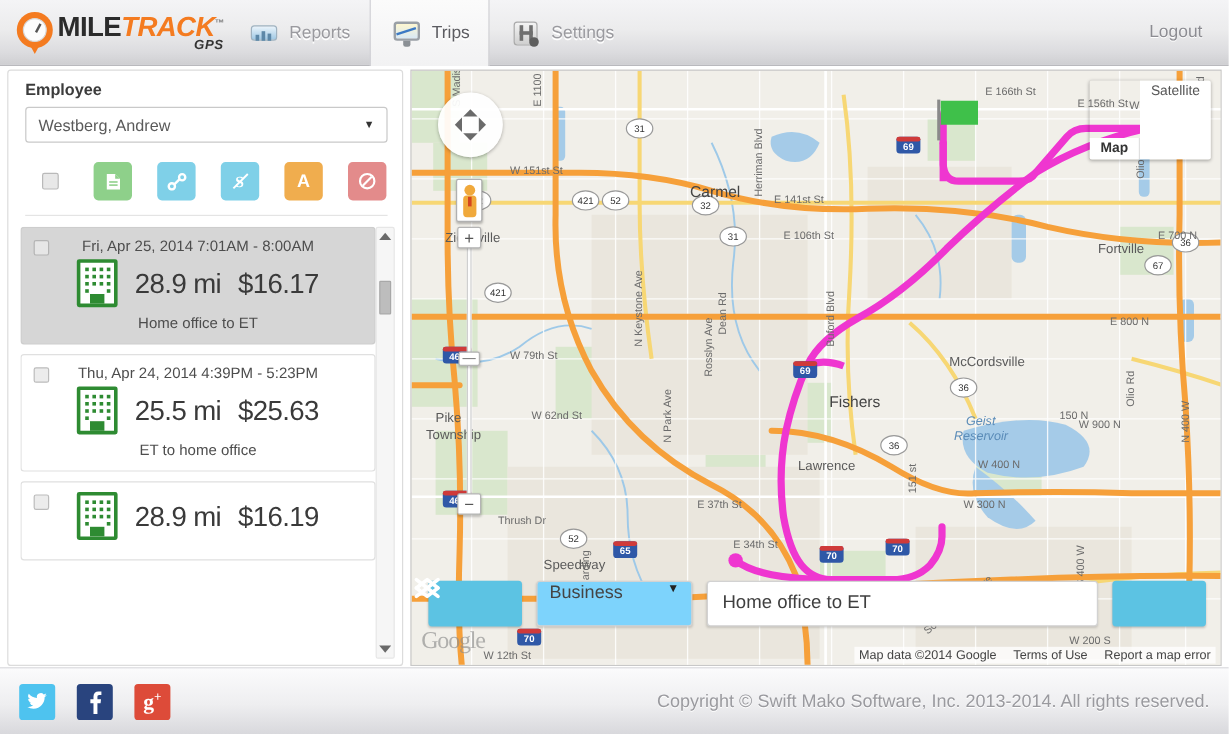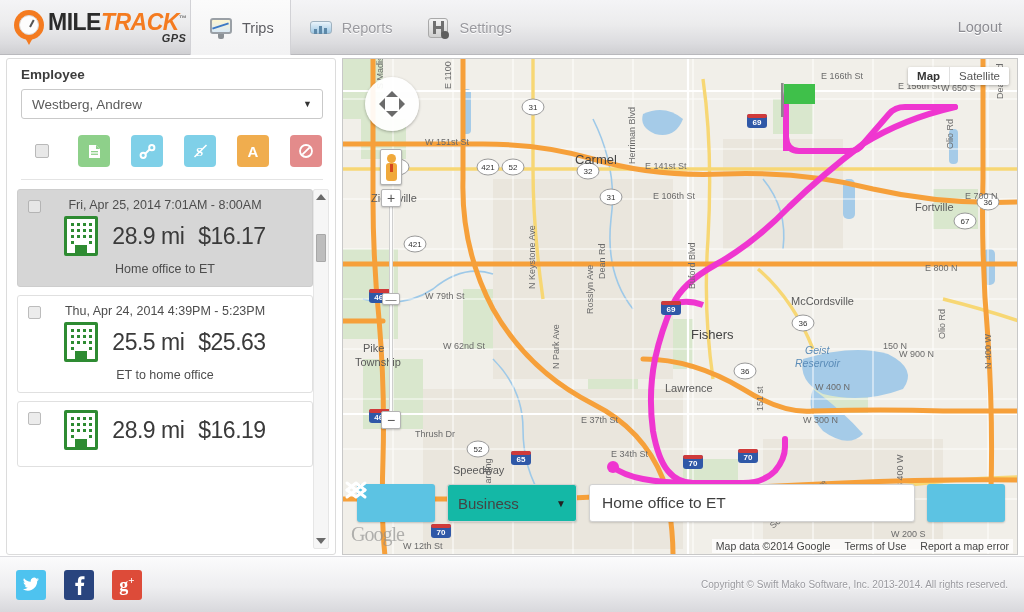--- a/index.html
+++ b/index.html
@@ -258,21 +258,21 @@
   }
 
   .maptype {
     position: absolute; right: 8px; top: 8px; display: flex;
     box-shadow: 0 1px 3px rgba(0,0,0,0.3); border-radius: 2px; overflow: hidden;
   }
   .maptype div {
     background: #fff; padding: 3px 9px; font-size: 11.5px; color: #555; cursor: pointer;
     border-right: 1px solid #e0e0e0;
   }
-  .maptype div.on { font-weight: bold; color: #333; }
+  .maptype div.on { font-weight: bold; color: #333; margin-top: 48px; }
   .maptype div:last-child { border-right: 0; }
 
   .gmlogo {
     position: absolute; left: 8px; bottom: 8px; font-size: 20px; color: #8d8d8d;
     font-family: "Liberation Serif", serif; opacity: 0.65; letter-spacing: -1px;
   }
   .attrib {
     position: absolute; right: 4px; bottom: 1px; display: flex; gap: 14px;
     font-size: 10.5px; color: #444; background: rgba(255,255,255,0.75); padding: 1px 4px;
   }
@@ -284,22 +284,22 @@
     position: absolute; left: 0; bottom: 28px; width: 676px; height: 46px;
     display: flex; align-items: center; padding: 0 14px; gap: 12px;
   }
   .chev {
     width: 78px; height: 38px; background: #5cc3e3; border-radius: 3px; cursor: pointer;
     display: flex; align-items: center; justify-content: center;
     box-shadow: 0 1px 2px rgba(0,0,0,0.2);
   }
   .chev svg { display: block; }
   .cat-select {
-    width: 130px; height: 38px; background: #14b8a6; border: 1px solid #d2d2d2; border-radius: 3px;
-    display: flex; align-items: center; padding: 0 10px; cursor: pointer;
+    width: 130px; height: 38px; background: #7dd3fc; border: 1px solid #d2d2d2; border-radius: 3px;
+    display: flex; padding: 0 10px; cursor: pointer;
     box-shadow: 0 1px 2px rgba(0,0,0,0.15);
   }
   .cat-select .v { font-size: 15px; color: #444; }
   .cat-select .c { margin-left: auto; font-size: 10px; color: #222; }
   .desc-input {
     flex: 1; height: 38px; background: #fff; border: 1px solid #d2d2d2; border-radius: 3px;
     display: flex; align-items: center; padding: 0 12px;
     box-shadow: 0 1px 2px rgba(0,0,0,0.15);
     font-size: 15.5px; color: #3f3f3f; cursor: text;
   }
@@ -310,21 +310,21 @@
     background: linear-gradient(to bottom, #fbfbfc 0%, #eeeef0 55%, #d8d8dc 100%);
     border-top: 1px solid #dadade;
     display: flex; align-items: center; padding: 0 16px;
   }
   .soc { width: 30px; height: 30px; border-radius: 3px; margin-right: 18px; cursor: pointer;
          display: flex; align-items: center; justify-content: center; color: #fff; }
   .soc.tw { background: #4ec3ef; }
   .soc.fb { background: #29447e; }
   .soc.gp { background: #dd4b39; }
   .soc .g { font-size: 18px; font-weight: bold; line-height: 1; font-family: "Liberation Serif", serif; }
-  .copy { margin-left: auto; font-size: 10px; color: #9a9a9f; text-shadow: 0 1px 0 #fff; }
+  .copy { margin-left: auto; font-size: 15px; color: #9a9a9f; text-shadow: 0 1px 0 #fff; }
 </style>
 </head>
 <body>
 
 <div class="app">
 
   <div class="header">
     <div class="logo-wrap">
       <div class="logo-mark">
         <div class="logo-pin"></div>
@@ -332,36 +332,36 @@
       </div>
       <div class="logo-stack">
         <div class="logo-text">
           <span class="logo-mile">MILE</span><span class="logo-track">TRACK</span><span class="logo-tm">™</span>
         </div>
         <div class="logo-gps">GPS</div>
       </div>
     </div>
 
     <div class="navtabs">
-      <div class="navtab active">
-        <span class="ic ic-monitor">
-          <span class="scr"></span>
-            <span class="line"></span>
-            <span class="stand"></span>
-        </span>
-        <span>Trips</span>
-      </div>
       <div class="navtab">
         <span class="ic ic-report">
           <span class="box"></span>
           <span class="b" style="left:7px;height:5px"></span>
           <span class="b" style="left:12px;height:8px"></span>
           <span class="b" style="left:17px;height:6px"></span>
         </span>
         <span>Reports</span>
+      </div>
+      <div class="navtab active">
+        <span class="ic ic-monitor">
+          <span class="scr"></span>
+            <span class="line"></span>
+            <span class="stand"></span>
+        </span>
+        <span>Trips</span>
       </div>
       <div class="navtab">
         <span class="ic ic-gear">
           <span class="sq"></span>
             <span class="h1"></span>
             <span class="h2"></span>
             <span class="hb"></span>
             <span class="dot"></span>
         </span>
         <span>Settings</span>

